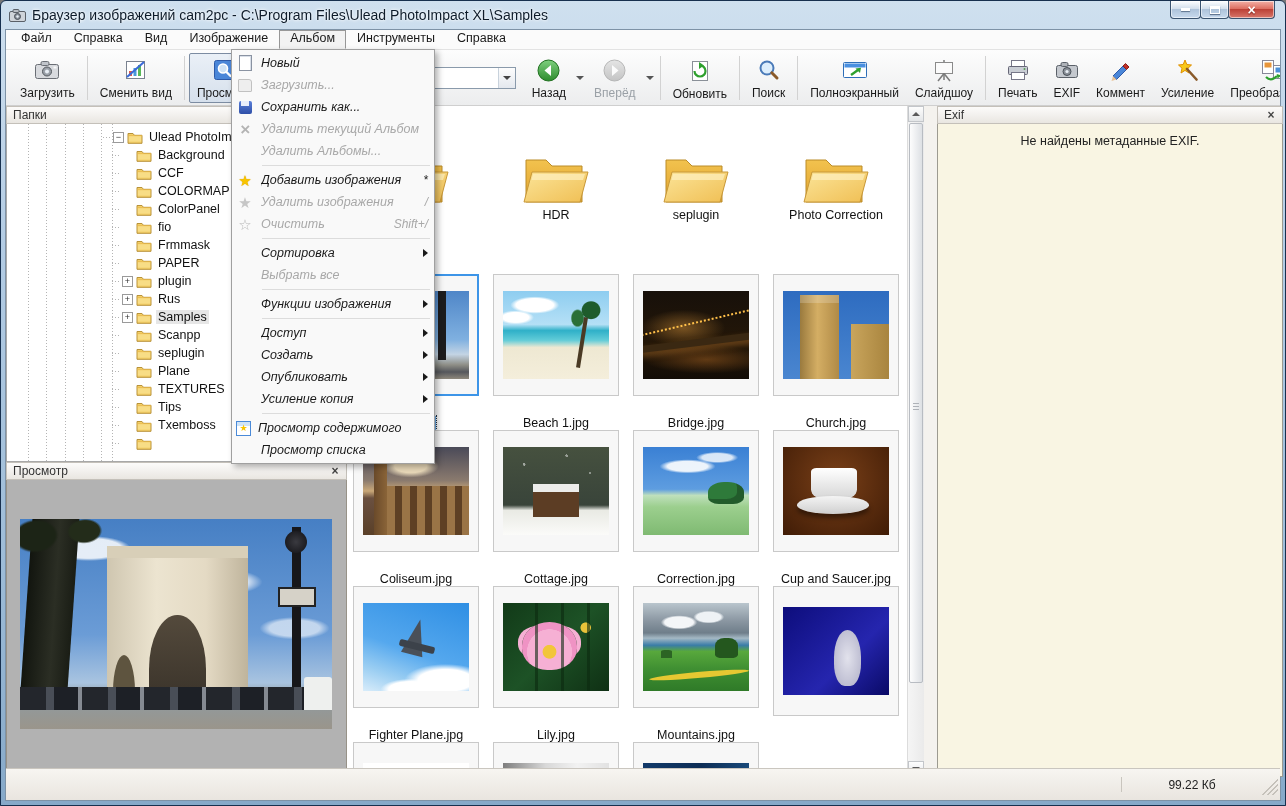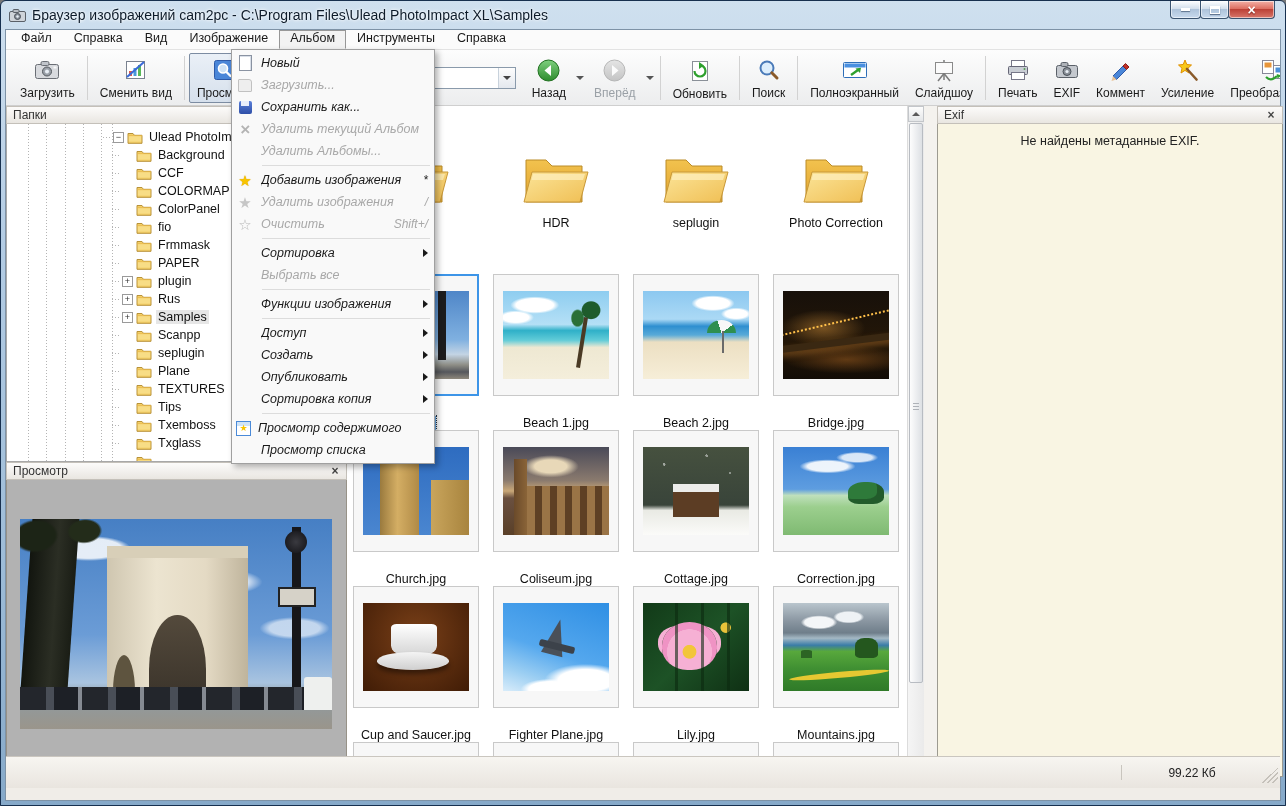--- a/index.html
+++ b/index.html
@@ -91,21 +91,21 @@
   .grid { position:absolute; left:0; top:0; right:17px; bottom:0; overflow:hidden; display:grid; grid-template-columns:repeat(4,126px); column-gap:14px; padding:8px 0 0 6px; grid-auto-rows:max-content; }
   .cell { width:126px; display:flex; flex-direction:column; align-items:center; }
   .cell.folder-cell { height:160px; padding-top:36px; }
   .cell.image-cell { height:156px; }
   .thumb-frame { width:126px; height:130px; border:1px solid #c9c9c9; background:#f7f7f7; display:flex; align-items:center; justify-content:center; }
   .cell.selected .thumb-frame { border:2px solid #3d95e8; }
   .thumb-art { width:106px; height:88px; position:relative; overflow:hidden; }
   .cell-label { margin-top:20px; font-size:12.5px; color:#111; text-align:center; white-space:nowrap; padding:0 3px; }
   .cell.selected .cell-label { background:#6db0f0; outline:1px dotted #234; }
   .folder-glyph { width:74px; height:58px; }
-  .folder-label { margin-top:8px; }
+  .folder-label { margin-top:0; }
 
   
   .art-arc { background:linear-gradient(180deg,#4f86c8 0%,#7fb0e0 55%,#c3d4e4 72%,#8e8e86 84%,#55575c 92%,#8e887c 100%); }
   .art-arc::before { content:""; position:absolute; left:0; top:18%; width:26%; height:70%; background:#e6dcc4; }
   .art-arc::after { content:""; position:absolute; right:22%; top:0; width:7%; height:78%; background:#1c1c1e; }
   .art-beach1 { background:
       radial-gradient(ellipse 34px 12px at 30% 16%, #fff 0 55%, transparent 72%),
       radial-gradient(ellipse 26px 10px at 12% 30%, #fff 0 50%, transparent 70%),
       linear-gradient(180deg,#8ecdf0 0%,#b5e0f6 38%,#2fb0c8 45%,#62ccd8 56%,#eee8d2 64%,#f4eedb 100%); }
   .art-beach1::before { content:""; position:absolute; right:2%; top:4%; width:40%; height:46%; background:
@@ -183,21 +183,21 @@
   .vs-grip { position:absolute; left:3px; right:3px; top:50%; height:7px; background:repeating-linear-gradient(180deg,#aeb2b8 0 1px,transparent 1px 3px); }
 
   .splitter-v { position:absolute; left:918px; top:0; bottom:0; width:13px; background:#f4f2ee; }
 
   
   .exif-panel { position:absolute; left:931px; top:0; bottom:0; width:346px; }
   .exif-body { position:absolute; top:18px; left:0; right:0; bottom:0; background:#f9f5e3; border:1px solid #9c9a90; border-top:none; }
   .exif-msg { margin-top:10px; text-align:center; color:#222; font-size:12.5px; }
 
   
-  .statusbar { position:absolute; left:0; right:0; bottom:12px; height:32px; background:linear-gradient(180deg,#f7f5f1,#e9e5df); border-top:1px solid #cac6bf; display:flex; align-items:center; }
+  .statusbar { position:absolute; left:0; right:0; bottom:0; height:32px; background:linear-gradient(180deg,#f7f5f1,#e9e5df); border-top:1px solid #cac6bf; display:flex; align-items:center; }
   .sb-spacer { flex:1; }
   .sb-sep { width:1px; height:15px; background:#c9c5be; }
   .sb-size { width:140px; text-align:center; font-size:12px; color:#222; }
   .sb-grip { width:16px; height:16px; margin:4px 2px 0 0; background:
       linear-gradient(135deg, transparent 0 50%, #c5c1ba 50% 55%, transparent 55% 65%, #c5c1ba 65% 70%, transparent 70% 80%, #c5c1ba 80% 85%, transparent 85%); }
 
   
   .album-menu { position:absolute; left:225px; top:19px; width:204px; z-index:100; background:#f9f9f9; border:1px solid #a0a0a0; box-shadow:3px 3px 6px rgba(0,0,0,.3); padding:2px 0; }
   .menu-item { height:22px; display:flex; align-items:center; padding:0 6px 0 4px; color:#1a1a1a; font-size:12.5px; white-space:nowrap;font-style:italic; }
   .menu-item.disabled { color:#a8a8a8; }
@@ -648,31 +648,20 @@
             <div class="tree-row l1">
     <span class="exp-sp"></span>
     <span class="tfold">
       <svg width="16" height="13" viewBox="0 0 16 13">
                   <path d="M1 2.5 h5 l1.5 1.8 H15 v8 H1 Z" fill="#f3cf68" stroke="#b8923a"></path>
                   <path d="M1 4.8 H15" stroke="#e8b84a" fill="none"></path>
                   <rect x="1.8" y="5.2" width="12.4" height="5.4" fill="#f8dd86"></rect>
                 </svg>
     </span>
     <span class="tlabel">Txemboss</span>
-  </div>
-            <div class="tree-row l1">
-    <span class="exp-sp"></span>
-    <span class="tfold">
-      <svg width="16" height="13" viewBox="0 0 16 13">
-                  <path d="M1 2.5 h5 l1.5 1.8 H15 v8 H1 Z" fill="#f3cf68" stroke="#b8923a"></path>
-                  <path d="M1 4.8 H15" stroke="#e8b84a" fill="none"></path>
-                  <rect x="1.8" y="5.2" width="12.4" height="5.4" fill="#f8dd86"></rect>
-                </svg>
-    </span>
-    <span class="tlabel">Txglass</span>
   </div>
             <div class="tree-row l1">
     <span class="exp-sp"></span>
     <span class="tfold">
       <svg width="16" height="13" viewBox="0 0 16 13">
                   <path d="M1 2.5 h5 l1.5 1.8 H15 v8 H1 Z" fill="#f3cf68" stroke="#b8923a"></path>
                   <path d="M1 4.8 H15" stroke="#e8b84a" fill="none"></path>
                   <rect x="1.8" y="5.2" width="12.4" height="5.4" fill="#f8dd86"></rect>
                 </svg>
     </span>
@@ -777,26 +766,20 @@
     <span class="cell-label">he.jpg</span>
   </div>
             <div class="cell image-cell">
     <div class="thumb-frame">
       <div class="thumb-art art-beach1"></div>
     </div>
     <span class="cell-label">Beach 1.jpg</span>
   </div>
             <div class="cell image-cell">
     <div class="thumb-frame">
-      <div class="thumb-art art-beach2"></div>
-    </div>
-    <span class="cell-label">Beach 2.jpg</span>
-  </div>
-            <div class="cell image-cell">
-    <div class="thumb-frame">
       <div class="thumb-art art-bridge"></div>
     </div>
     <span class="cell-label">Bridge.jpg</span>
   </div>
             <div class="cell image-cell">
     <div class="thumb-frame">
       <div class="thumb-art art-church"></div>
     </div>
     <span class="cell-label">Church.jpg</span>
   </div>
@@ -975,21 +958,21 @@
   <span class="marrow"></span>
         </div>
         <div class="menu-item">
     <span class="mi"></span>
     <span class="mlabel">Опубликовать</span>
 
   <span class="marrow"></span>
         </div>
         <div class="menu-item">
     <span class="mi"></span>
-    <span class="mlabel">Сортировка копия</span>
+    <span class="mlabel">Усиление копия</span>
 
   <span class="marrow"></span>
         </div>
         <div class="menu-sep"></div>
         <div class="menu-item">
     <span class="mi album-content-view-icon"></span>
     <span class="mlabel">Просмотр содержимого</span>
 
   </div>
         <div class="menu-item">

